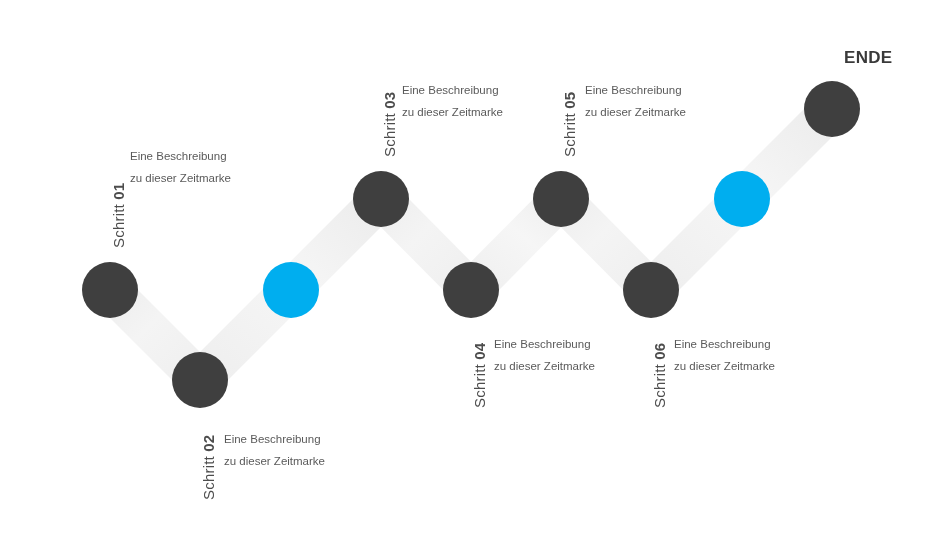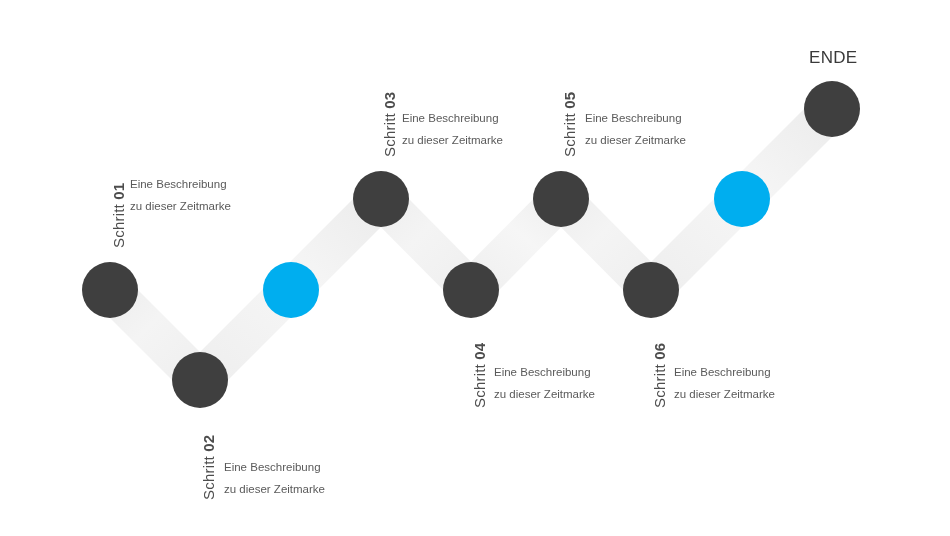--- a/index.html
+++ b/index.html
@@ -26,29 +26,29 @@
     transform-origin:left top;
     transform:rotate(-90deg);
   }
   .label .num{font-weight:bold;}
   .desc{
     position:absolute;
     white-space:nowrap;
     color:#5a5a5a;
     font-size:11.5px;
     line-height:22px;
-    margin-top:28px;
   }
   .end-label{
     position:absolute;
     white-space:nowrap;
     font-size:17px;
-    font-weight:normal;
+    font-weight:bold;
     color:#3a3a3a;
     letter-spacing:.3px;
+    margin-left:35px;
   }
 </style>
 </head>
 <body>
 
 <div id="stage">
 
   <svg id="band" viewBox="0 0 950 536" width="950" height="536" aria-hidden="true">
     <defs>
       <linearGradient id="g1" x1="0" y1="0" x2="1" y2="1">

